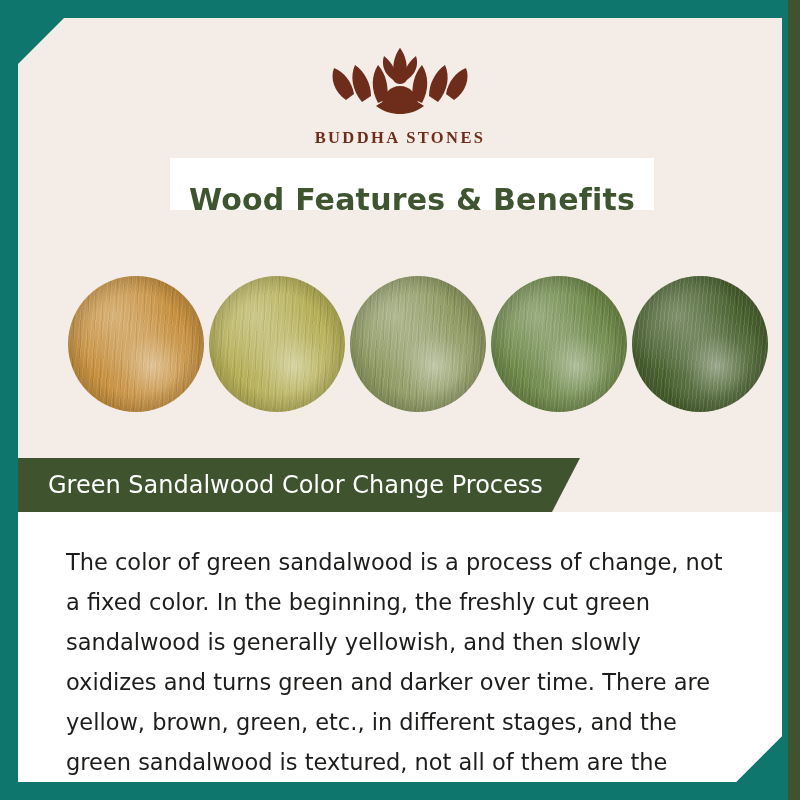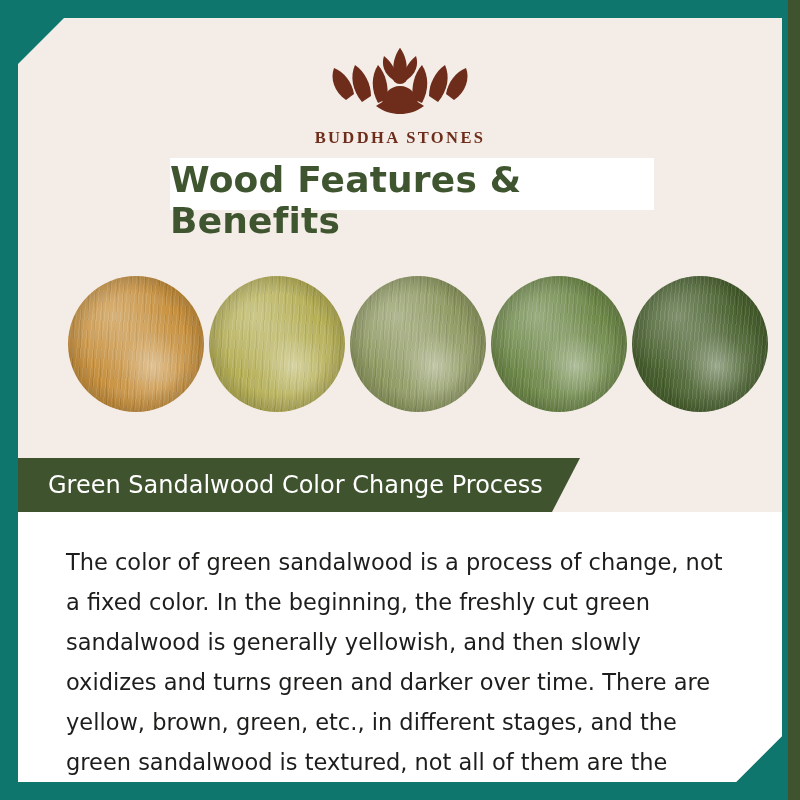--- a/index.html
+++ b/index.html
@@ -77,21 +77,21 @@
     left: 152px;
     top: 140px;
     width: 484px;
     height: 52px;
     background: #ffffff;
     display: flex;
     align-items: center;
     justify-content: center;
   }
   .title-band-text {
-    font-size: 36px;
+    font-size: 30px;
     font-weight: bold;
     color: #3f5530;
     letter-spacing: 0.2px;
     font-family: "DejaVu Sans", sans-serif;
     margin-top: 31px;
   }
 
   
   .beads {
     position: absolute;

